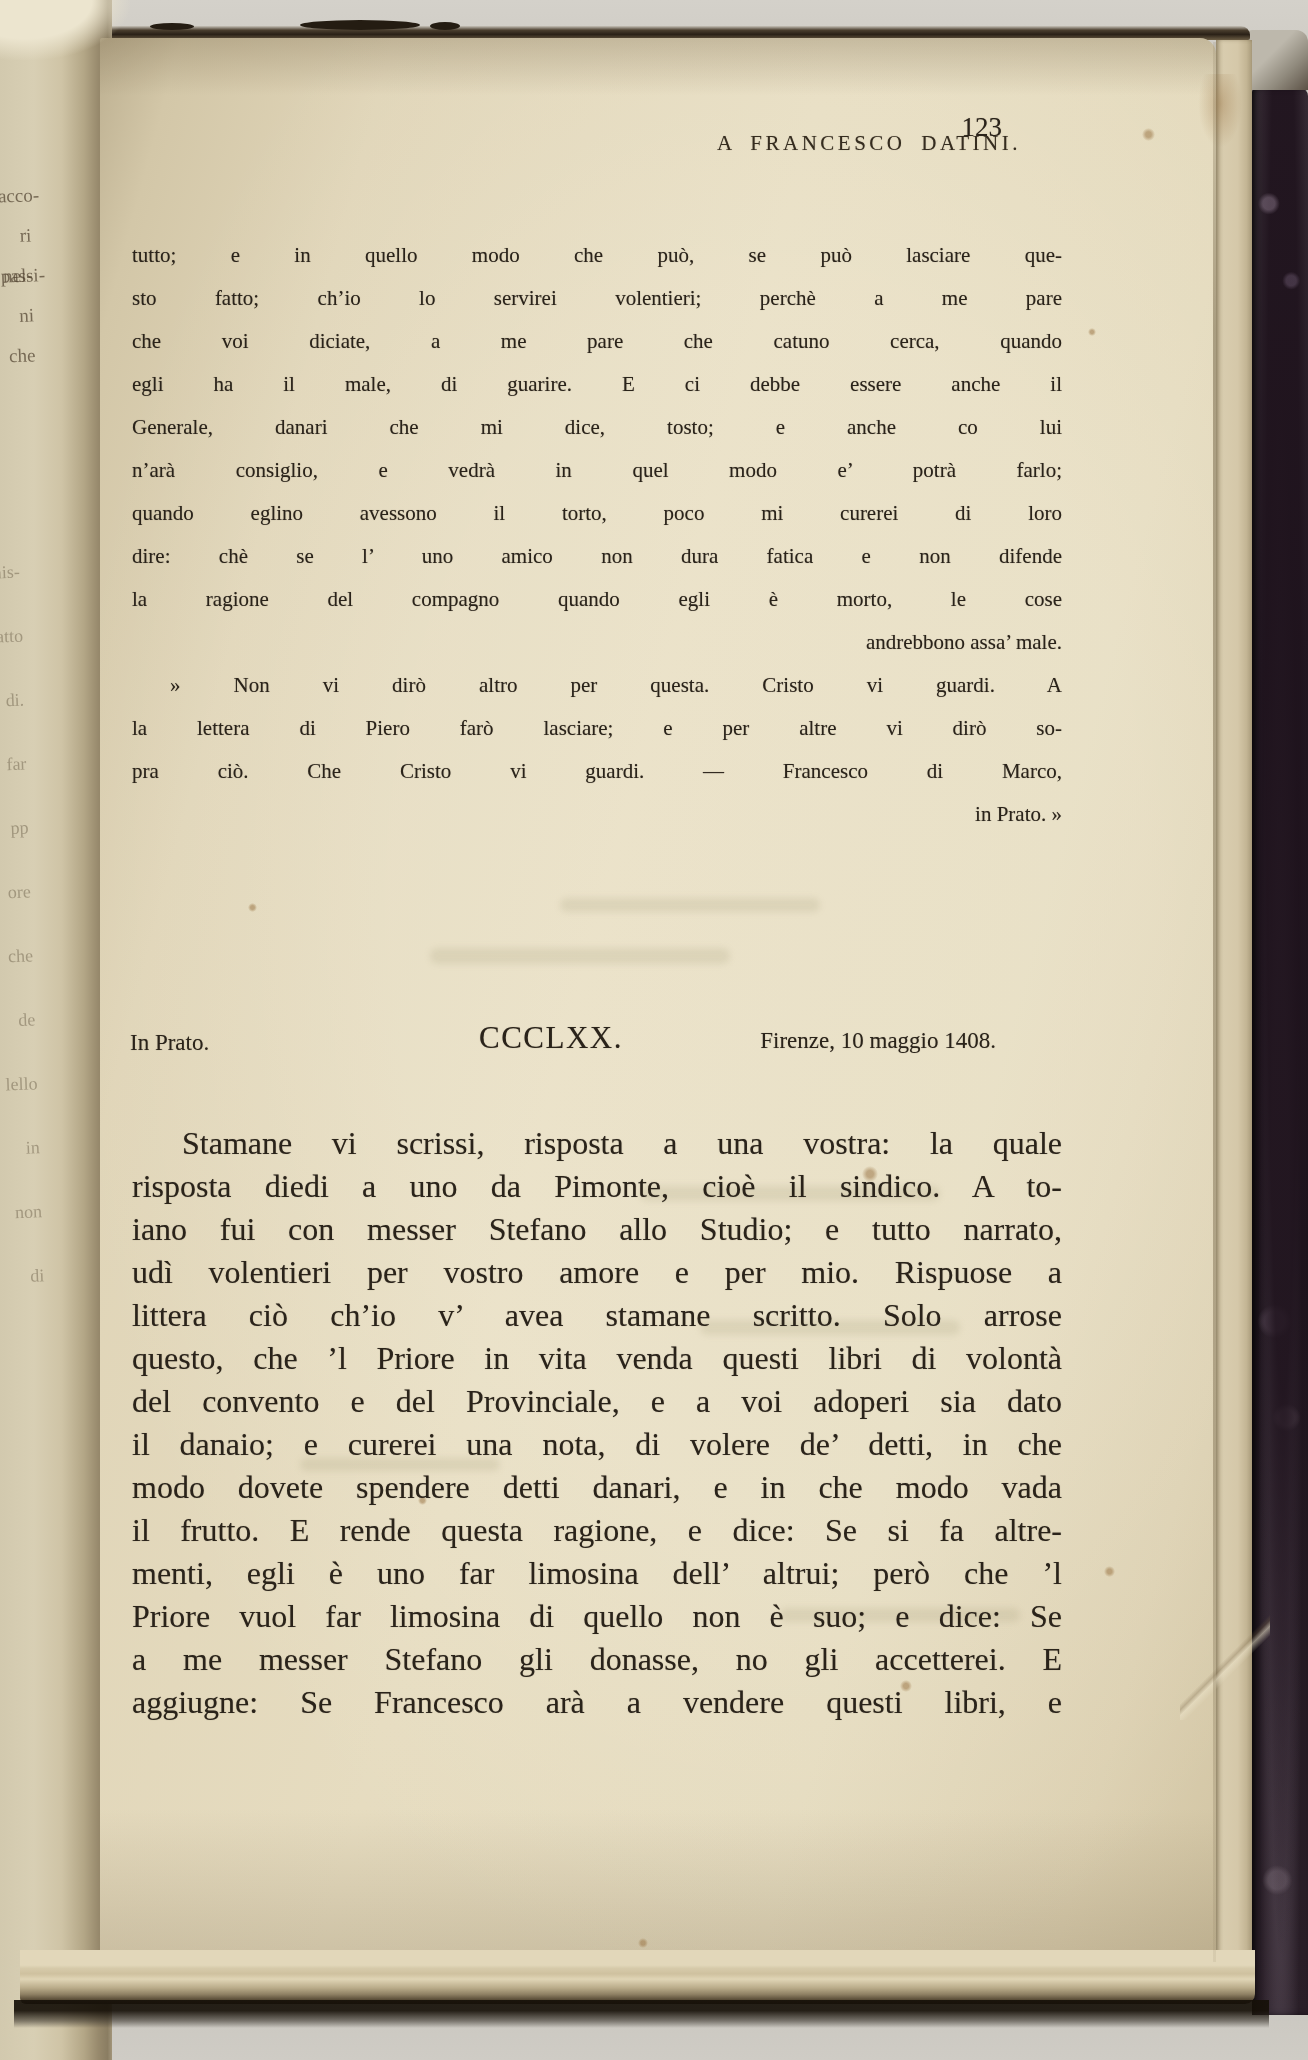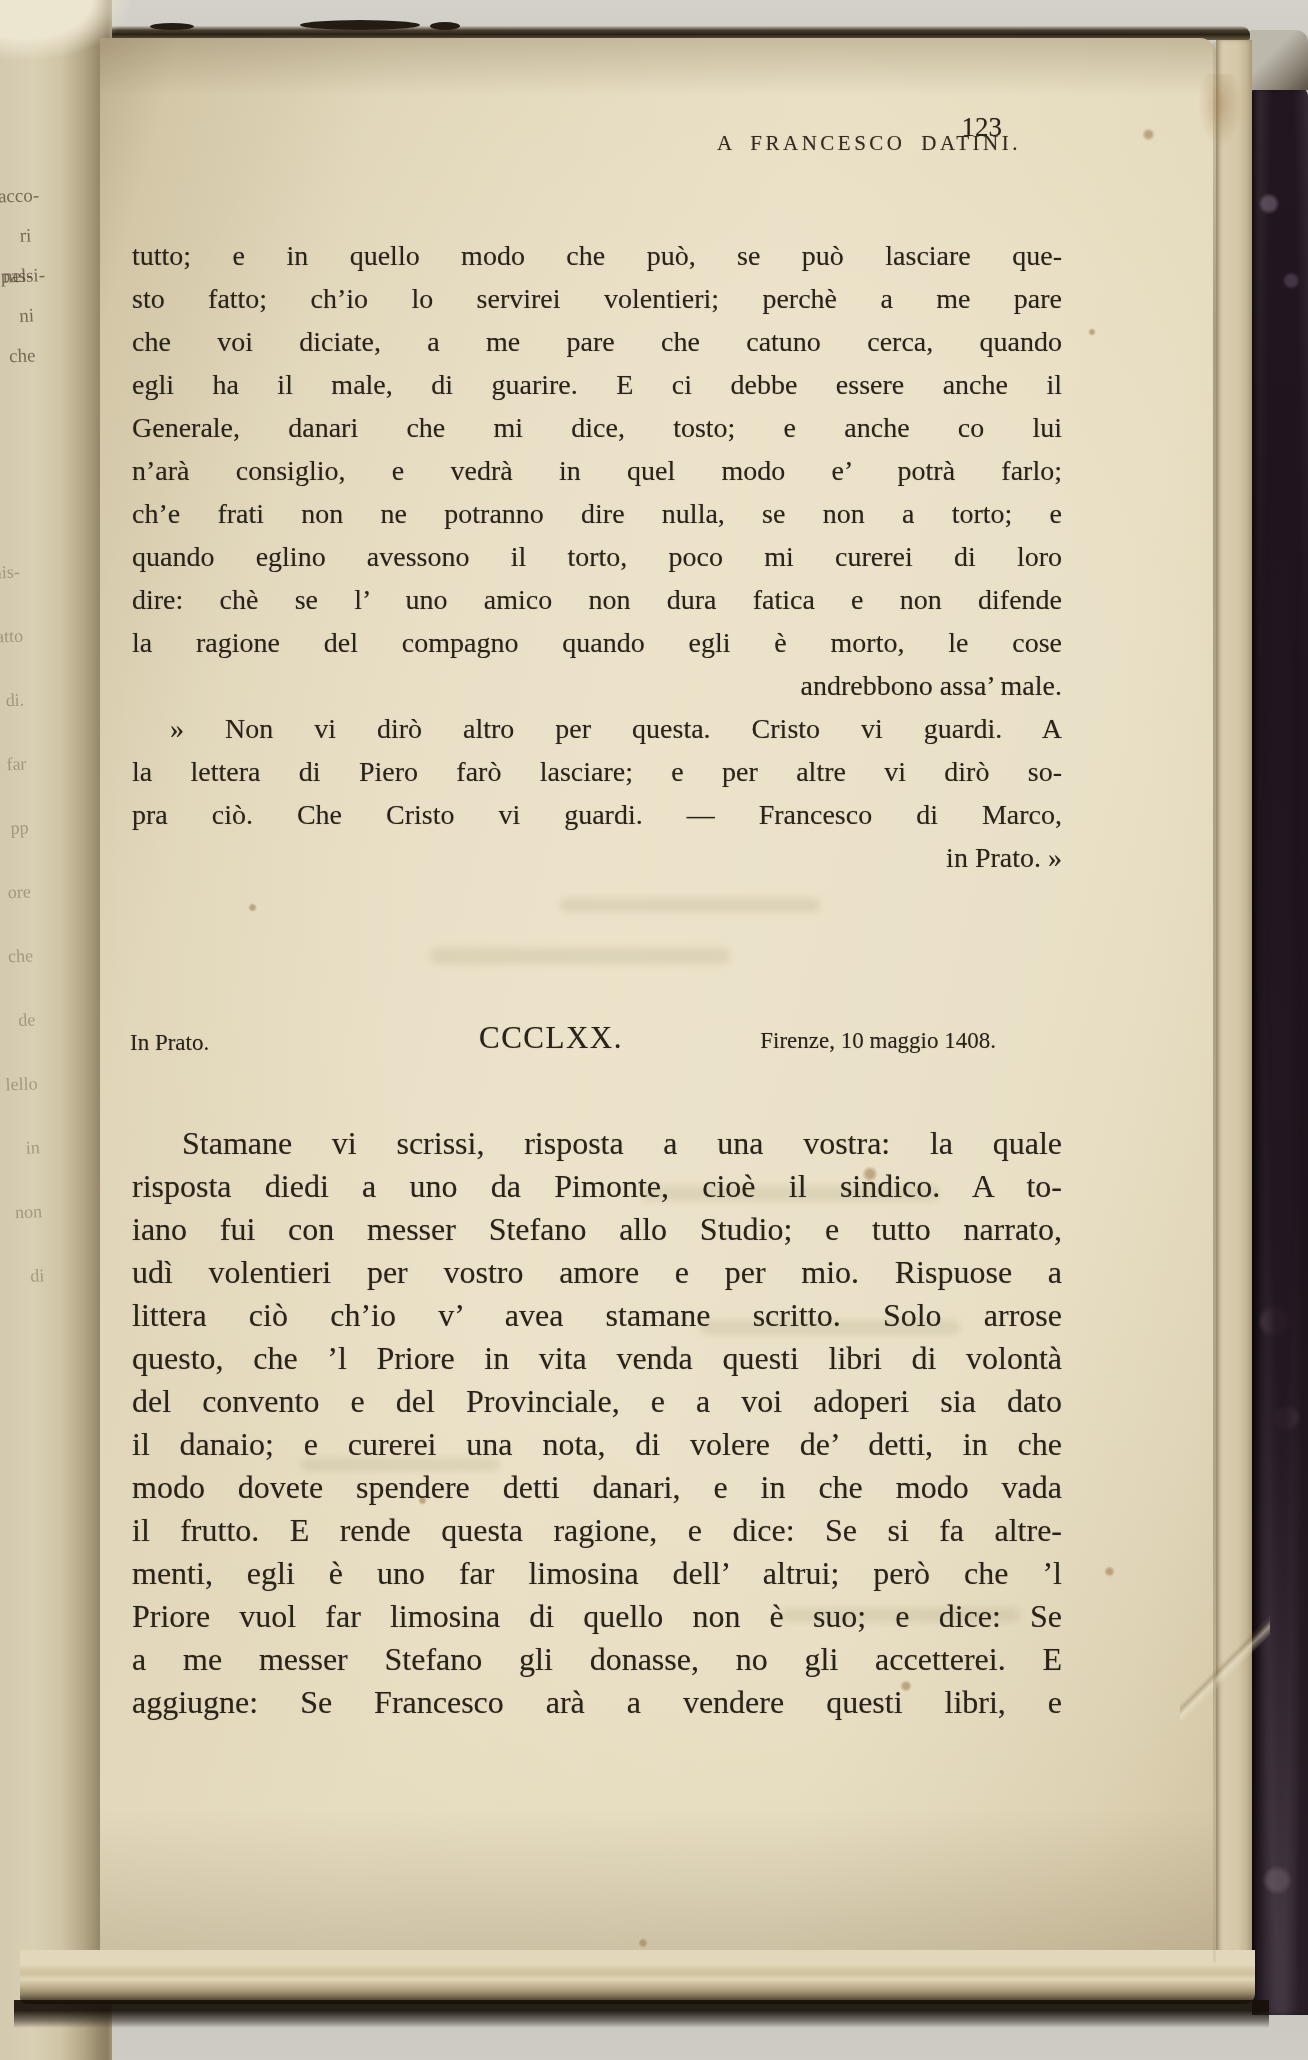--- a/index.html
+++ b/index.html
@@ -78,21 +78,21 @@
   .fox{position:absolute;z-index:9;border-radius:50%;
        background:radial-gradient(circle,rgba(155,118,70,.55) 0 30%,rgba(155,118,70,0) 72%);}
 
   
   .content{position:absolute;left:0;top:0;width:1308px;height:2060px;z-index:10;color:#2a231a;}
   .content div, .content span{text-shadow:0 0 1px rgba(42,35,26,.35);}
   .folio{position:absolute;left:132px;top:112px;width:930px;box-sizing:border-box;
          text-align:right;padding-right:60px;font-size:27px;}
   .running-head{position:absolute;left:116px;top:131px;width:930px;text-align:right;
          transform:translateX(-25px);font-size:21px;letter-spacing:3.5px;word-spacing:7px;color:#352c1f;}
-  .textcol{position:absolute;left:132px;top:234px;width:930px;font-size:28px;line-height:43px;}
+  .textcol{position:absolute;left:132px;top:234px;width:930px;font-size:21px;line-height:43px;}
   .textcol2{position:absolute;left:132px;top:1122px;width:930px;font-size:32px;line-height:43px;}
   .jline{text-align:justify;text-align-last:justify;white-space:nowrap;}
   .pline{text-align:right;}
   .indent38 .jline:first-of-type{text-indent:38px;}
   .indent50 .jline:first-of-type{text-indent:50px;}
   .letter-head{position:absolute;left:128px;top:1020px;width:930px;height:48px;}
   .lh-place{position:absolute;left:2px;top:10px;font-size:23px;}
   .lh-num{position:absolute;left:0;width:100%;text-align:center;top:0;
           transform:translateX(-42px);font-size:31px;letter-spacing:1.5px;}
   .lh-date{position:absolute;right:62px;top:8px;font-size:23px;}
@@ -170,21 +170,20 @@
 
     <div class="textcol">
       <div class="para">
 
       <div class="jline">tutto; e in quello modo che può, se può lasciare que-</div>
           <div class="jline">sto fatto; ch’io lo servirei volentieri; perchè a me pare</div>
           <div class="jline">che voi diciate, a me pare che catuno cerca, quando</div>
           <div class="jline">egli ha il male, di guarire. E ci debbe essere anche il</div>
           <div class="jline">Generale, danari che mi dice, tosto; e anche co lui</div>
           <div class="jline">n’arà consiglio, e vedrà in quel modo e’ potrà farlo;</div>
-          <div class="jline">ch’e frati non ne potranno dire nulla, se non a torto; e</div>
           <div class="jline">quando eglino avessono il torto, poco mi curerei di loro</div>
           <div class="jline">dire: chè se l’ uno amico non dura fatica e non difende</div>
           <div class="jline">la ragione del compagno quando egli è morto, le cose</div>
         </div>
       <div class="pline">andrebbono assa’ male.</div>
       <div class="para indent38">
 
       <div class="jline">» Non vi dirò altro per questa. Cristo vi guardi. A</div>
           <div class="jline">la lettera di Piero farò lasciare; e per altre vi dirò so-</div>
           <div class="jline">pra ciò. Che Cristo vi guardi. — Francesco di Marco,</div>

